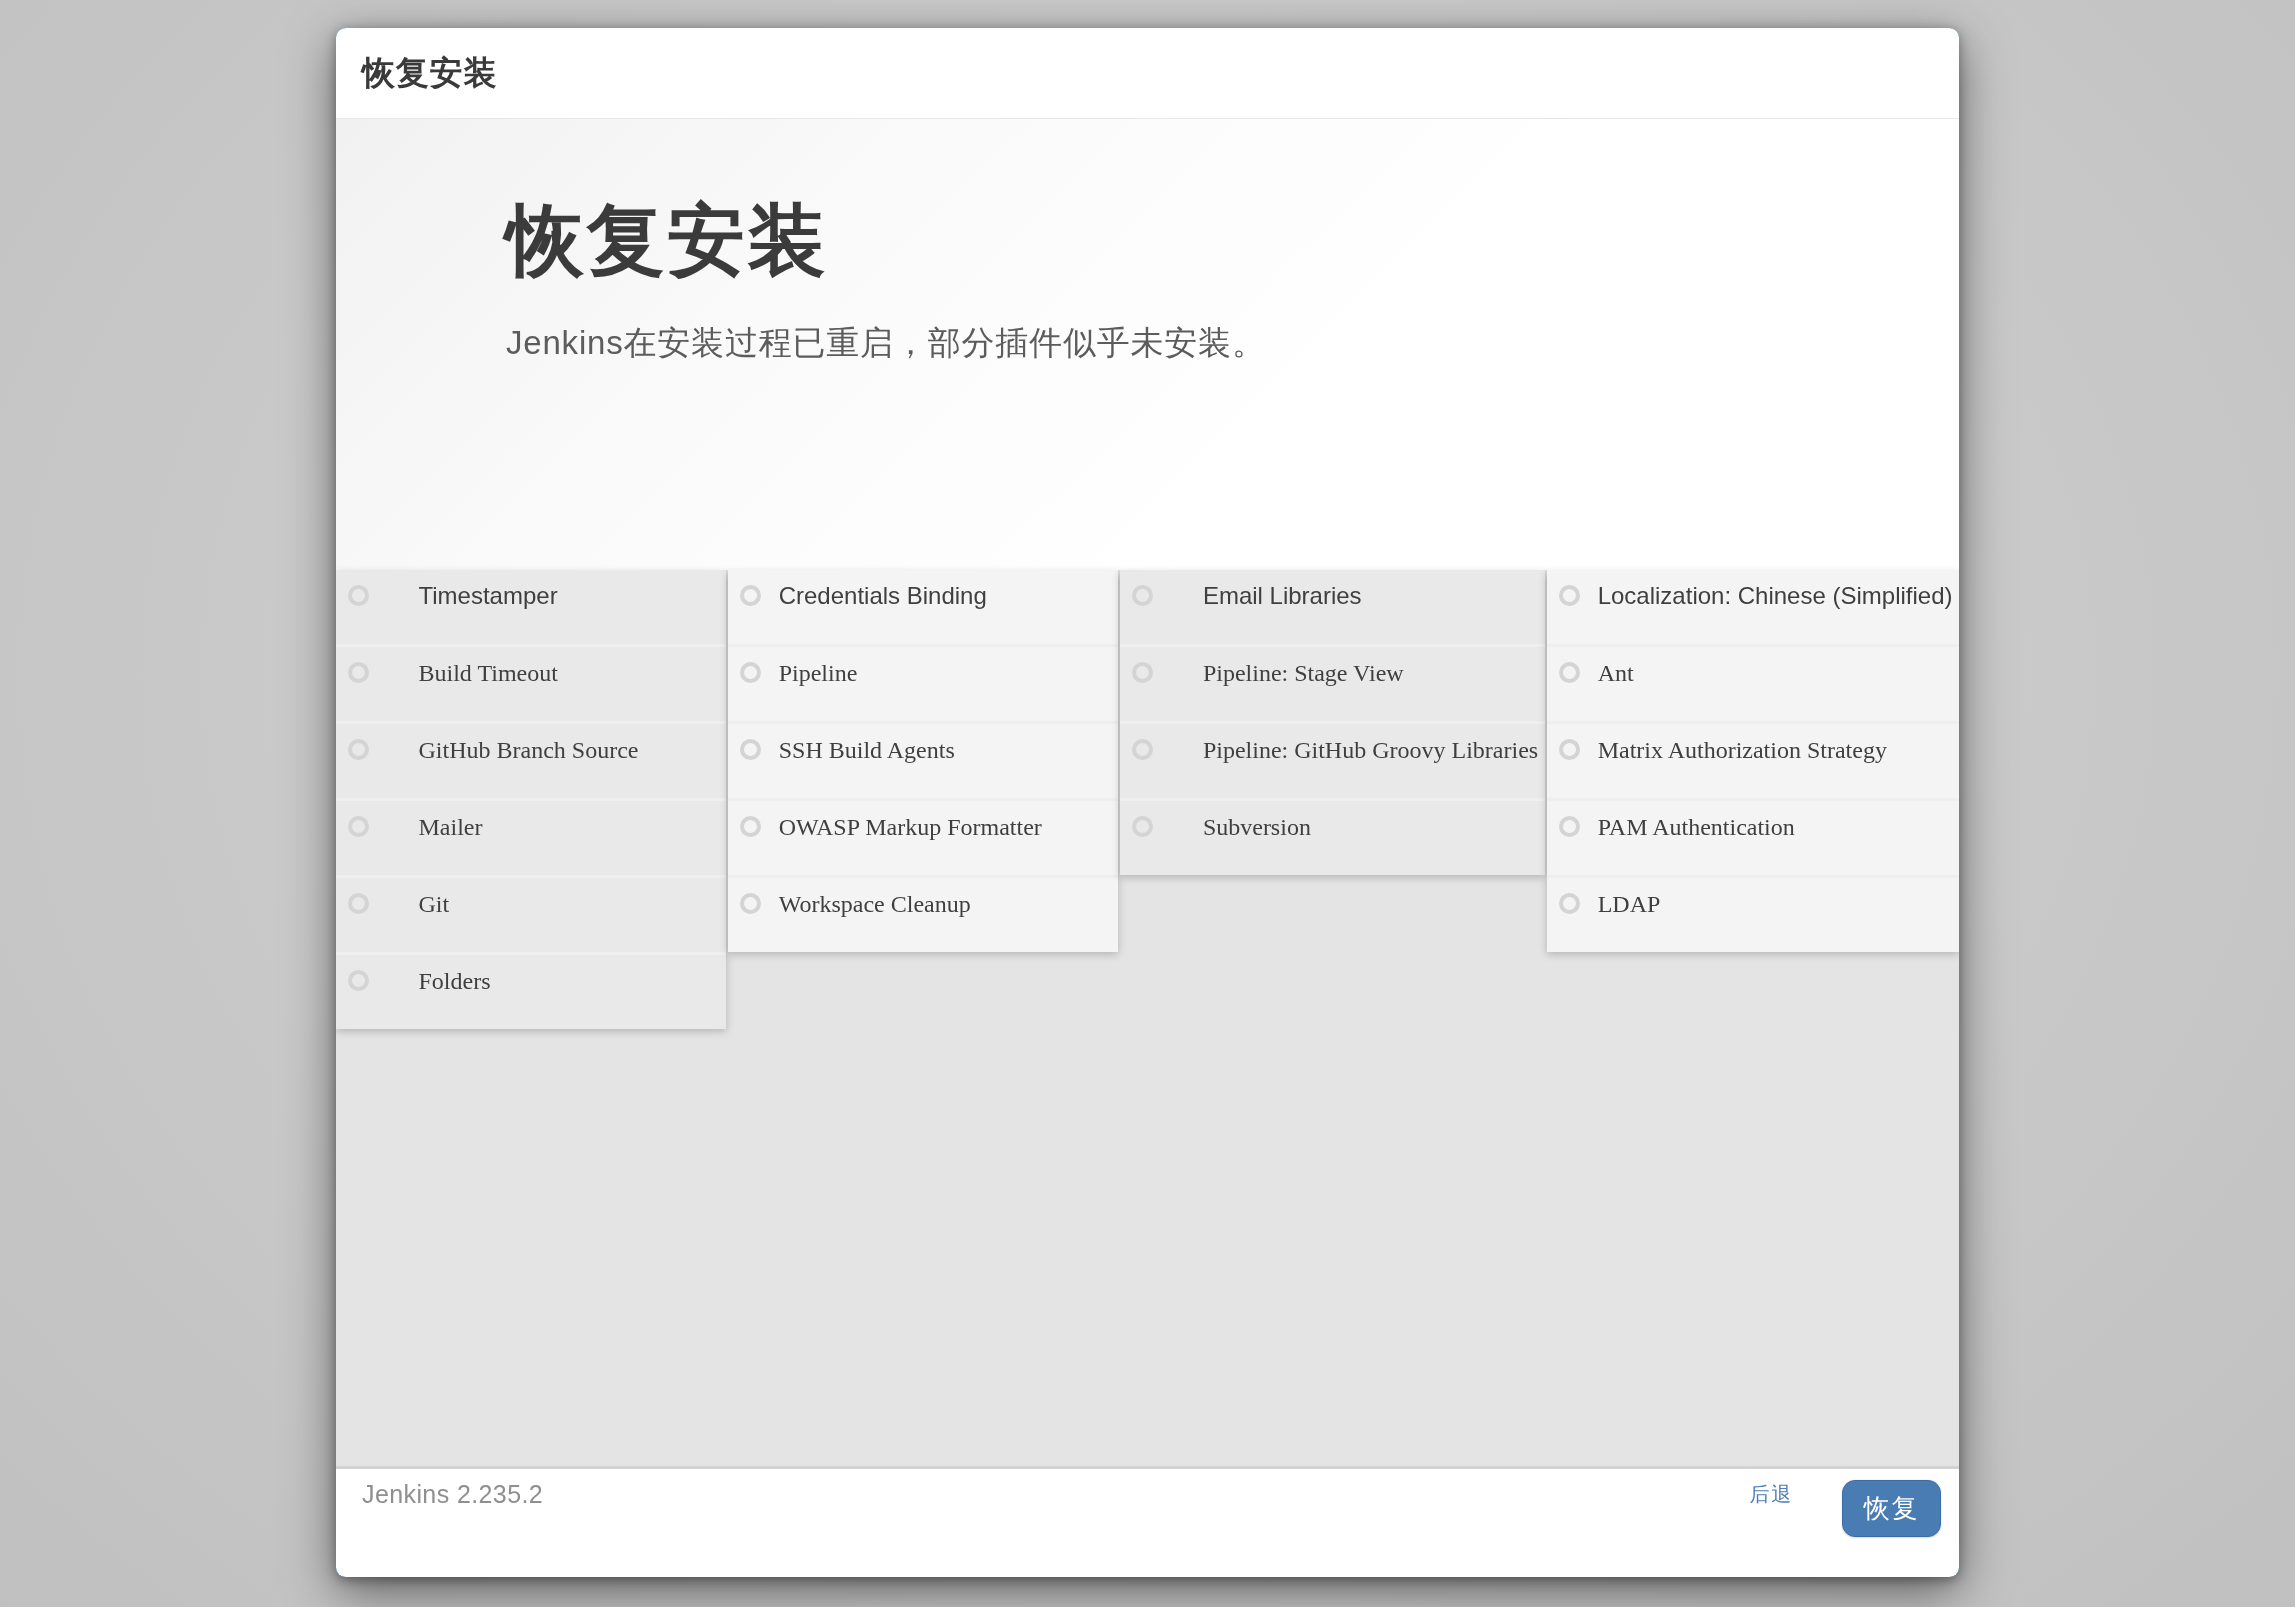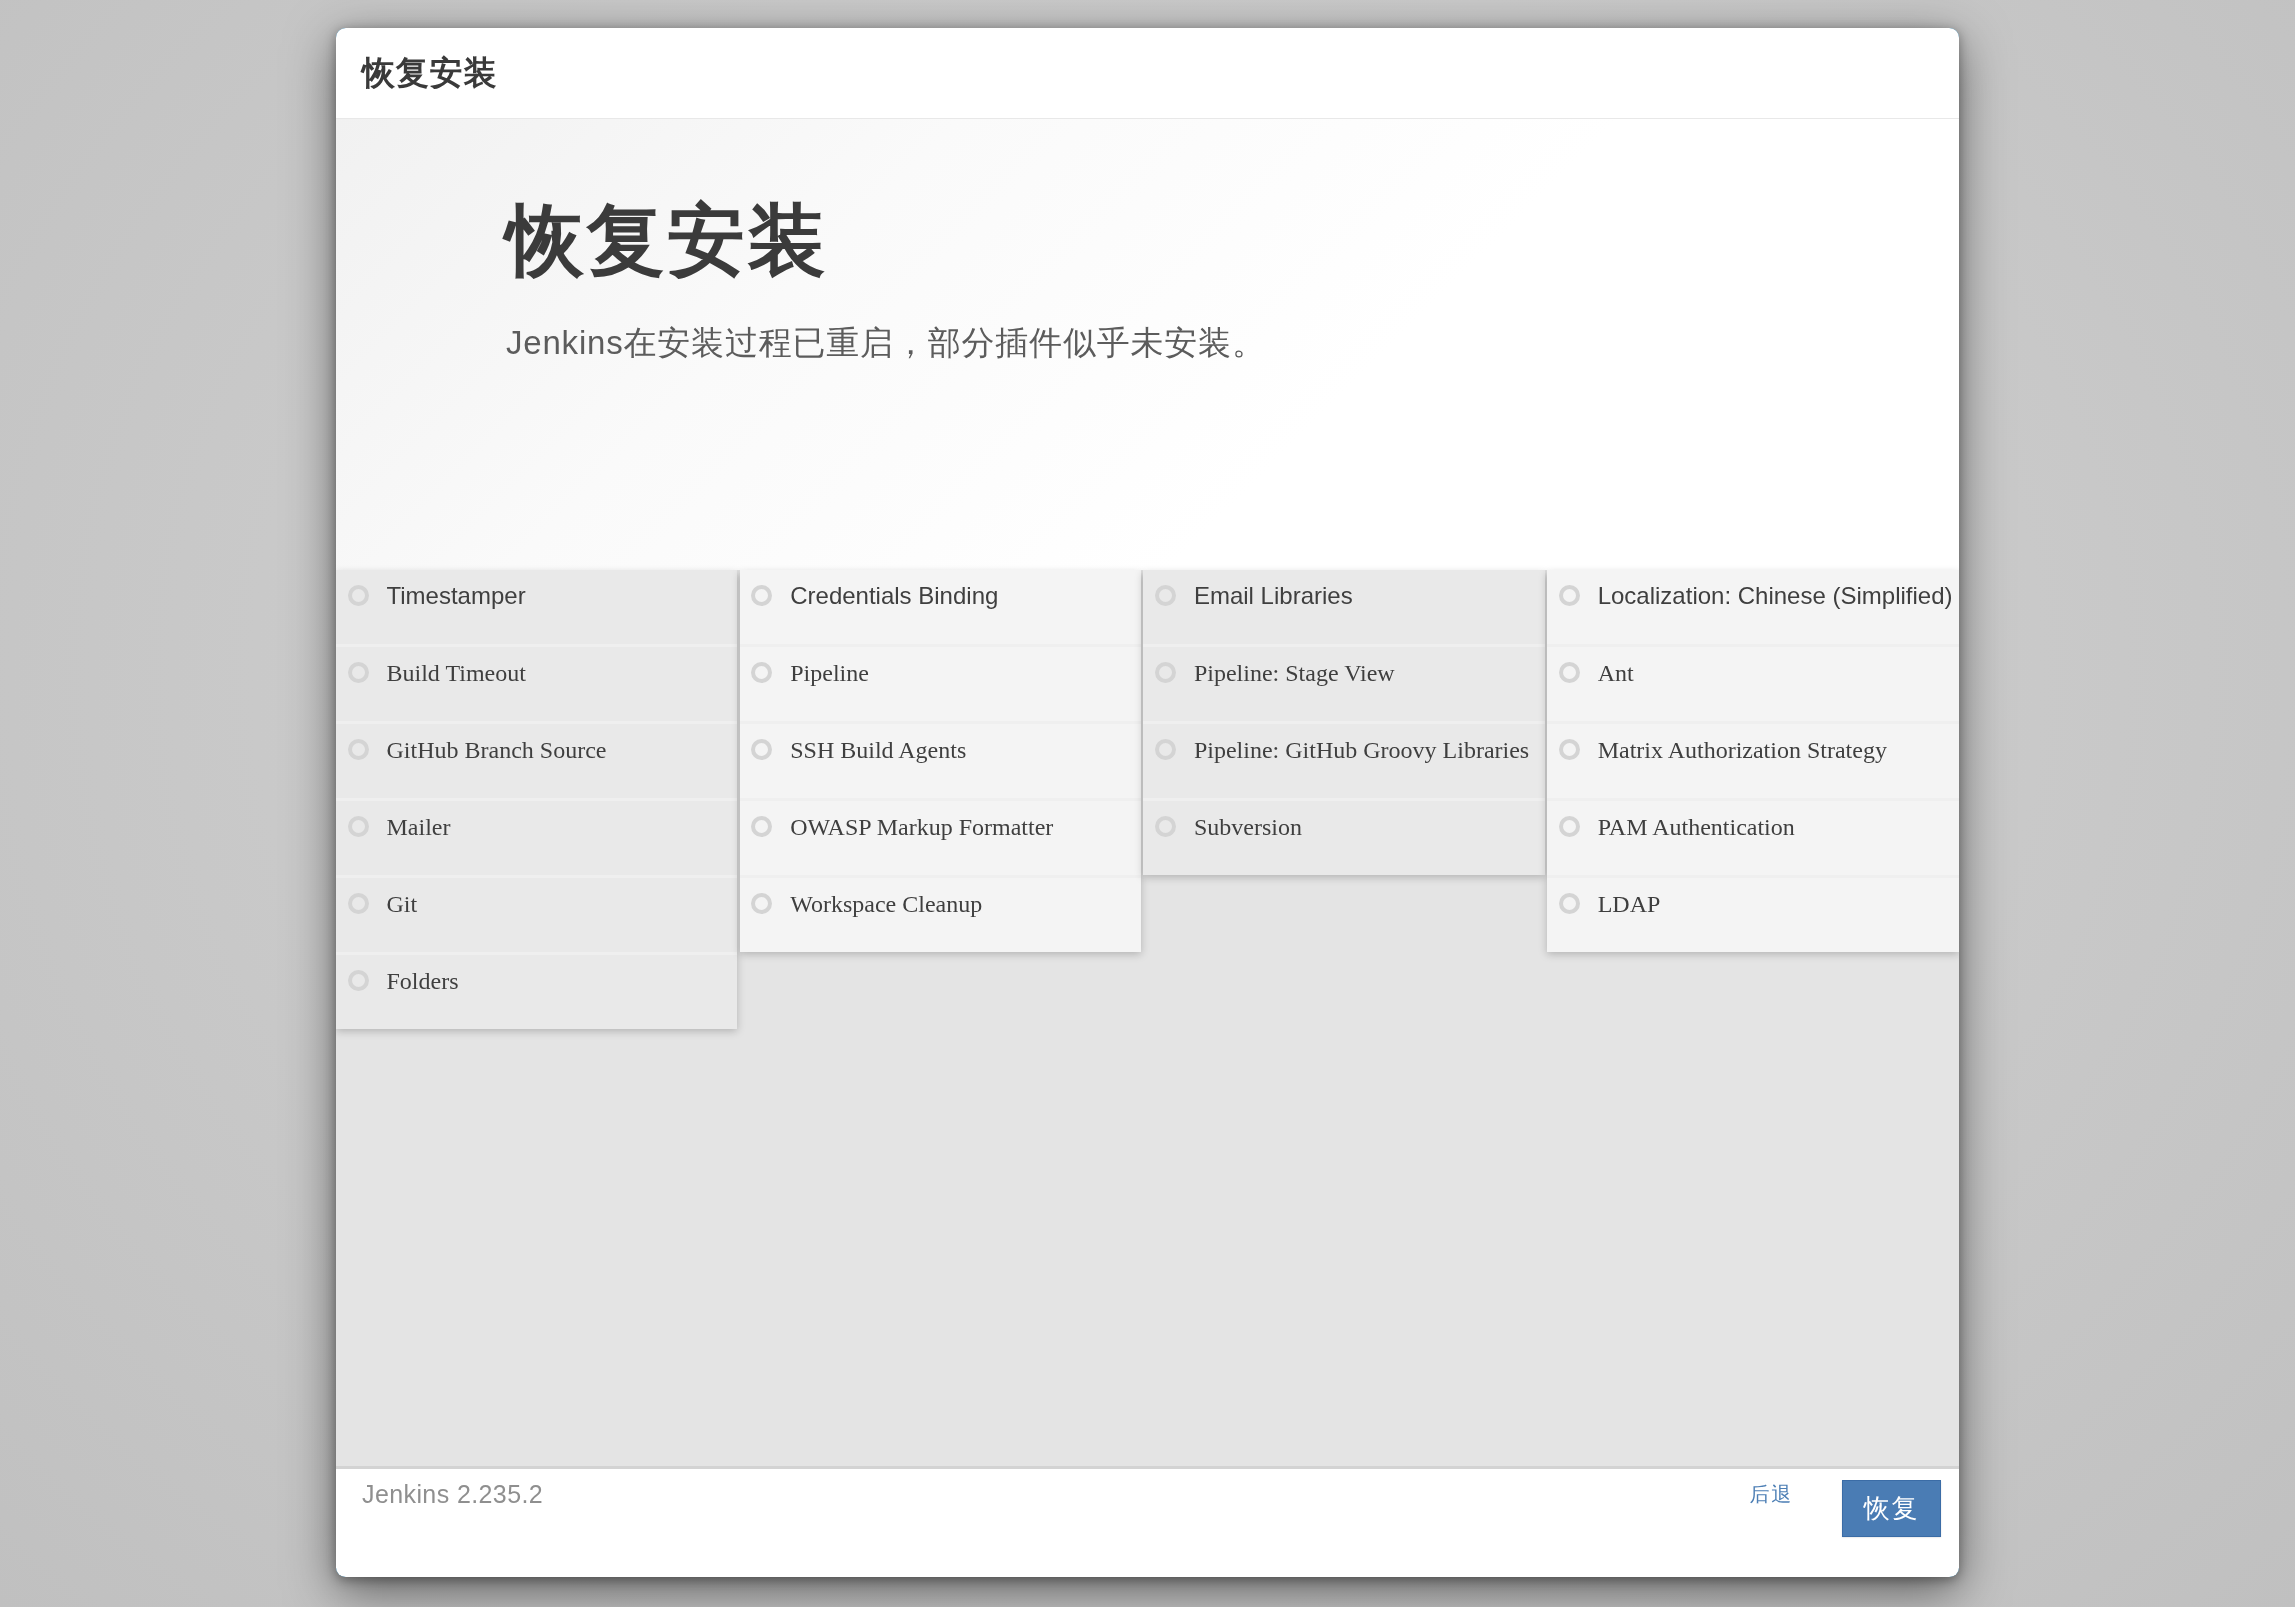--- a/index.html
+++ b/index.html
@@ -33,21 +33,21 @@
   }
   .hero .hsub{
     margin-top:36px;font-size:33px;color:#5c5c5c;letter-spacing:0.8px;line-height:1.3;
   }
   
   .bodyarea{
     flex:1;background:#e4e4e4;position:relative;
   }
   .grid{display:flex;gap:2.5px;align-items:flex-start;}
   .col{flex:1;display:flex;flex-direction:column;box-shadow:0 3.3px 8.2px rgba(0,0,0,0.22);}
-  .col.dark .cell{background:#e9e9e9;}
+  .col.dark .cell{background:#e9e9e9;gap:32px;}
   .col.light .cell{background:#f4f4f4;}
   .cell{
     height:74px;box-sizing:border-box;
     display:flex;align-items:flex-start;padding:11.5px 6.5px 0 11.5px;
   }
   .cell + .cell{border-top:3.3px solid #efefef;height:77px;font-family:Liberation Serif, serif;}
   .spinner{
     width:13px;height:13px;border:4.1px solid #d4d4d4;border-radius:50%;
     margin:3.3px 18px 0 0;flex:none;background:transparent;
   }
@@ -59,21 +59,21 @@
     padding:11px 18px 0 26px;
   }
   .version{font-size:25px;color:#8f8f8f;letter-spacing:0.4px;}
   .fspacer{flex:1;}
   .backlink{
     font-size:20px;color:#4d7fb5;margin-right:43px;cursor:pointer;
     background:none;border:none;font-family:inherit;letter-spacing:1.6px;
   }
   .resumebtn{
     font-size:26px;color:#ffffff;background:#4a7cb4;border:1.6px solid #3b6ca6;
-    border-radius:0;padding:9.8px 21px;cursor:pointer;font-family:inherit;
+    border-radius:13px;padding:9.8px 21px;cursor:pointer;font-family:inherit;
     letter-spacing:1.6px;box-shadow:0 0.8px 1.6px rgba(0,0,0,0.15);
   }
 </style>
 </head>
 <body>
 
 <div class="dialog">
 
   <div class="titlebar">
     <span class="wtitle">恢复安装</span>

